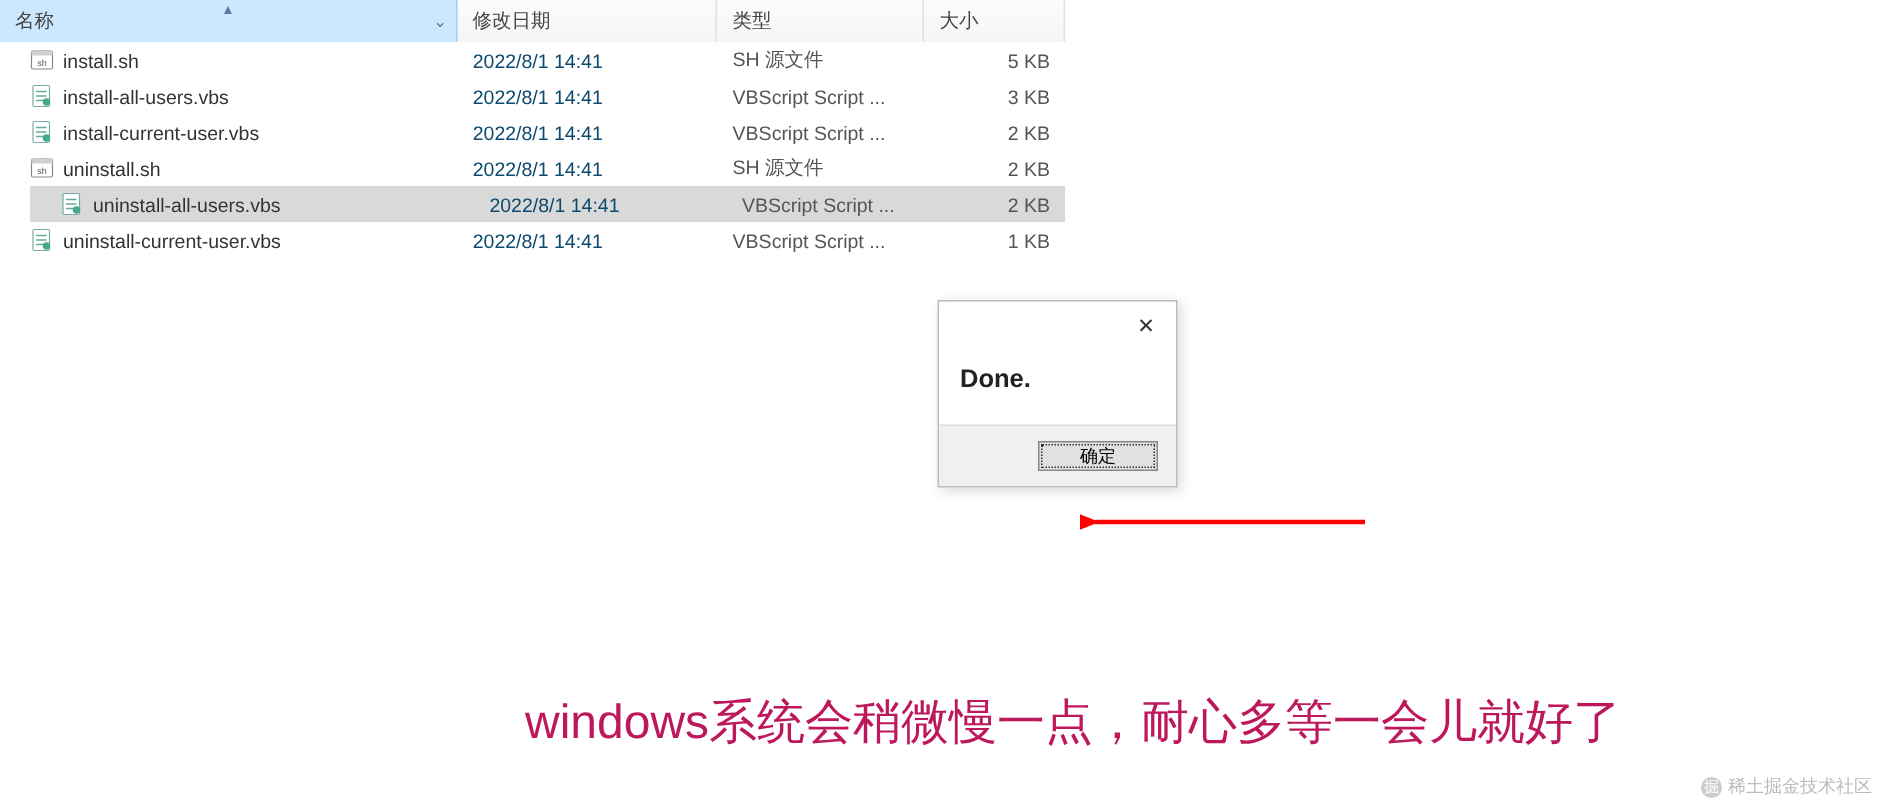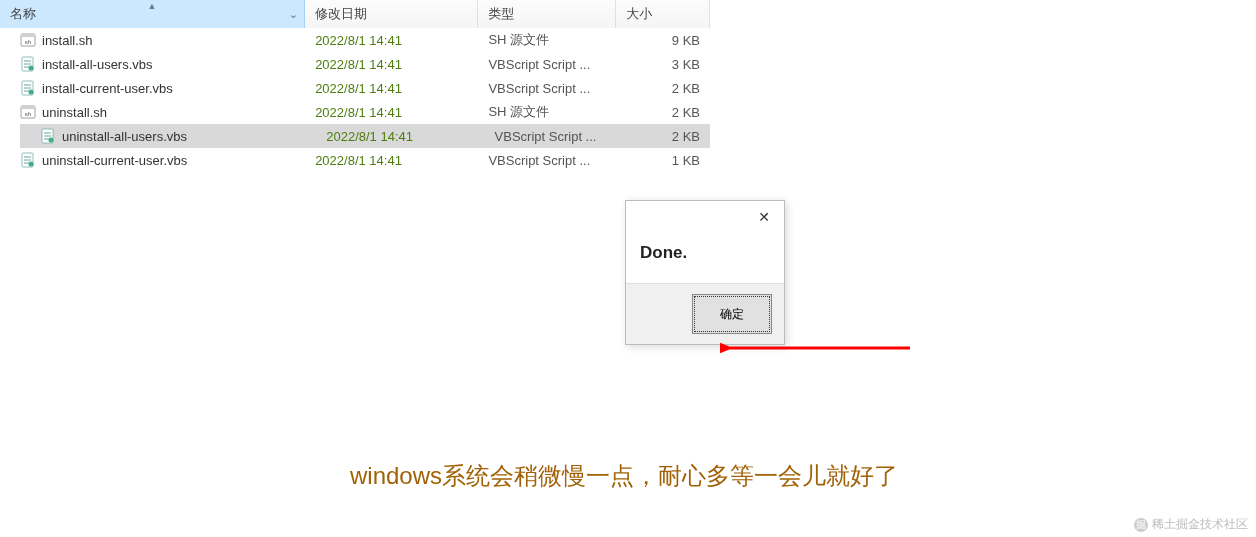--- a/index.html
+++ b/index.html
@@ -64,21 +64,21 @@
     }
     .cell {
       padding: 0 10px;
       white-space: nowrap;
       overflow: hidden;
       text-overflow: ellipsis;
       font-size: 13px;
       color: #333;
     }
     .cell.name-col { display: flex; align-items: flex-end; gap: 6px; padding-left: 20px; }
-    .cell.date-col { color: #4d7c0f; }
+    .cell.date-col { color: #0c4a6e; }
     .cell.type-col { color: #555; }
     .cell.size-col { text-align: right; color: #555; }
     .file-icon {
       width: 16px;
       height: 16px;
       display: inline-flex;
       align-items: center;
       justify-content: center;
       flex-shrink: 0;
     }
@@ -117,21 +117,21 @@
     }
     .dialog-footer {
       background: #f0f0f0;
       border-top: 1px solid #ddd;
       padding: 10px 12px;
       display: flex;
       justify-content: flex-end;
     }
     .ok-button {
       min-width: 80px;
-      height: 40px;
+      height: 20px;
       background: #e1e1e1;
       border: 1px solid #888;
       outline: 1px dotted #333;
       outline-offset: -3px;
       font-size: 12px;
       cursor: pointer;
       display: flex;
       align-items: center;
       justify-content: center;
     }
@@ -140,22 +140,22 @@
       position: absolute;
       left: 720px;
       top: 336px;
       pointer-events: none;
     }
     
     .caption-text {
       position: absolute;
       left: 350px;
       top: 460px;
-      font-size: 24px;
-      color: #a16207;
+      font-size: 32px;
+      color: #be185d;
       font-family: "Microsoft YaHei", sans-serif;
     }
     
     .watermark {
       position: absolute;
       right: 8px;
       bottom: 4px;
       font-size: 12px;
       color: #bbb;
       display: flex;
@@ -201,21 +201,21 @@
             <svg viewBox="0 0 16 16">
               <rect x="1" y="2" width="14" height="12" rx="1" fill="#fff" stroke="#888" stroke-width="0.8"></rect>
               <rect x="1" y="2" width="14" height="3" fill="#d0d0d0"></rect>
               <text x="8" y="12" font-size="6" text-anchor="middle" fill="#555">sh</text>
             </svg>
           </span>
           <span>install.sh</span>
         </div>
         <div class="cell date-col">2022/8/1 14:41</div>
         <div class="cell type-col">SH 源文件</div>
-        <div class="cell size-col">9 KB</div>
+        <div class="cell size-col">5 KB</div>
       </div>
       <div class="file-row">
         <div class="cell name-col">
           <span class="file-icon">
             <svg viewBox="0 0 16 16">
               <rect x="2" y="1" width="11" height="14" rx="1" fill="#fff" stroke="#7aa" stroke-width="0.8"></rect>
               <path d="M4 5 L11 5 M4 8 L11 8 M4 11 L9 11" stroke="#6a9" stroke-width="1"></path>
               <circle cx="11" cy="12" r="2.5" fill="#4a8"></circle>
             </svg>
           </span>

